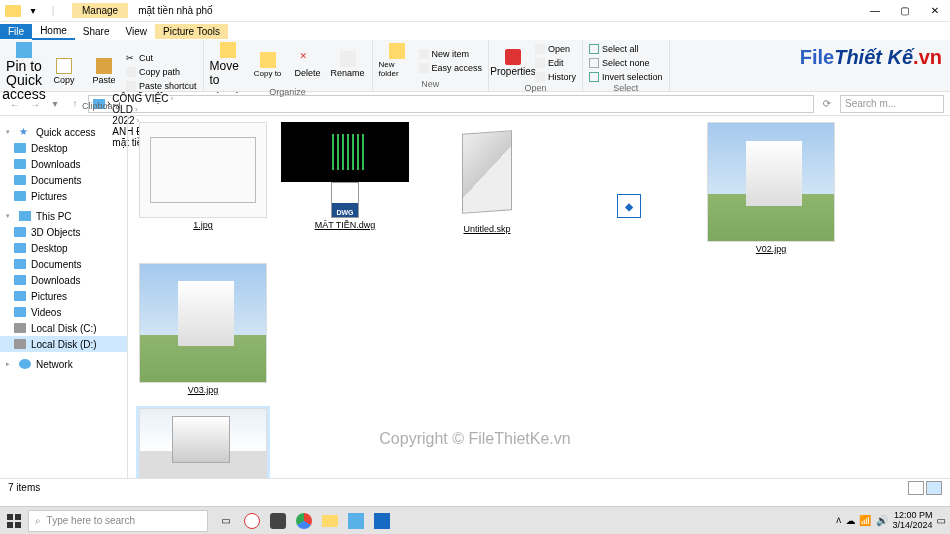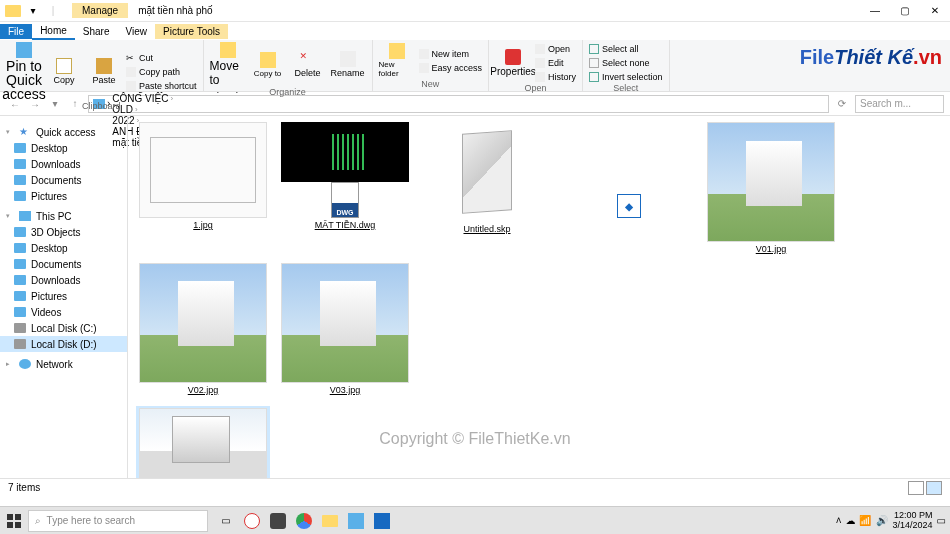--- a/index.html
+++ b/index.html
@@ -36,21 +36,21 @@
     .watermark-logo { position: absolute; right: 8px; top: 6px; font-size: 20px; font-weight: bold; }
     .watermark-logo .f { color: #2b5fc1; } .watermark-logo .rest { color: #0a3d91; font-style: italic; } .watermark-logo .vn { color: #d31515; }
 
     
     .addressbar { height: 24px; display: flex; align-items: center; gap: 4px; padding: 2px 6px; border-bottom: 1px solid #e1e1e1; font-size: 10px; }
     .nav-arrows { display: flex; gap: 2px; }
     .nav-btn { width: 18px; height: 18px; display: flex; align-items: center; justify-content: center; color: #888; border-radius: 2px; }
     .breadcrumb { flex: 1; border: 1px solid #ccc; height: 18px; display: flex; align-items: center; padding: 0 4px; gap: 2px; background: #fff; }
     .crumb { display: flex; align-items: center; gap: 2px; }
     .crumb .sep { color: #999; font-size: 8px; }
-    .searchbox { width: 89px; border: 1px solid #ccc; height: 18px; padding: 0 4px; color: #999; display: flex; align-items: center; }
+    .searchbox { width: 104px; border: 1px solid #ccc; height: 18px; padding: 0 4px; color: #999; display: flex; align-items: center; }
 
     
     .main { display: flex; height: 362px; }
     .sidebar { width: 128px; border-right: 1px solid #e1e1e1; padding: 4px 0; overflow-y: auto; font-size: 10px; }
     .side-item { display: flex; align-items: center; gap: 5px; padding: 1px 6px 1px 14px; height: 16px; }
     .side-item.group { padding-left: 6px; margin-top: 4px; }
     .side-item.selected { background: #cde8ff; }
     .side-icon { width: 12px; height: 12px; display: inline-block; }
     .chev { width: 8px; color: #999; font-size: 7px; }
 
@@ -393,26 +393,20 @@
         <div class="file-item">
           <div class="thumb icon-only" style="width:32px;height:104px;align-items:flex-end;padding-bottom:8px">
             <div class="mock-skp-icon">◆</div>
           </div>
           <div class="fname"></div>
         </div>
         <div class="file-item">
           <div class="thumb" style="height:120px">
             <div class="mock-house"></div>
           </div>
-          <div class="fname">V01.jpg</div>
-        </div>
-        <div class="file-item">
-          <div class="thumb" style="height:120px">
-            <div class="mock-house"></div>
-          </div>
           <div class="fname">V02.jpg</div>
         </div>
         <div class="file-item">
           <div class="thumb" style="height:120px">
             <div class="mock-house"></div>
           </div>
           <div class="fname">V03.jpg</div>
         </div>
         <div style="flex-basis: 100%; height: 0px;"></div>
         <div class="file-item selected">

